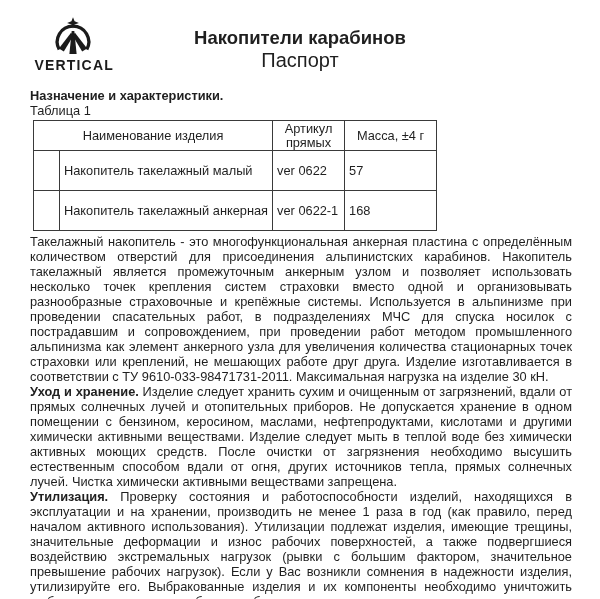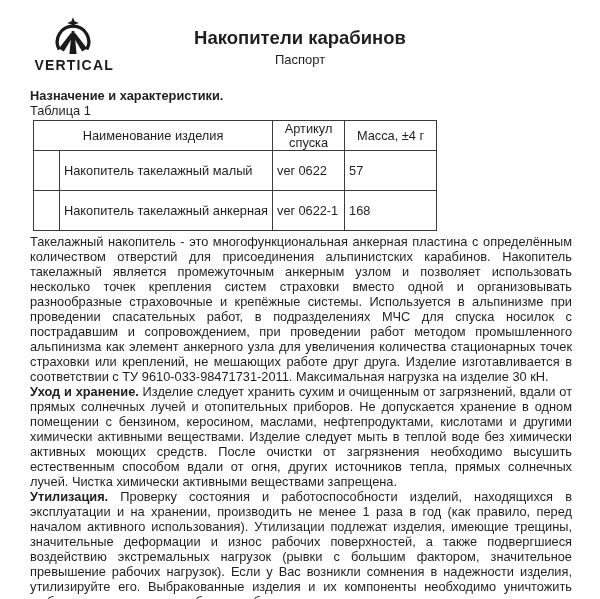--- a/index.html
+++ b/index.html
@@ -30,21 +30,21 @@
   .logo-text {
     display: block;
     font-weight: bold;
     font-size: 14px;
     letter-spacing: 1.2px;
     color: #1b1b1b;
     margin-top: 1px;
   }
   .titles { text-align: center; padding-top: 27px; }
   .doc-title { font-size: 18.5px; line-height: 22px; font-weight: bold; }
-  .doc-subtitle { font-size: 13px; line-height: 22px; font-weight: normal; }
+  .doc-subtitle { font-size: 20px; line-height: 22px; font-weight: normal; }
 
   
   .section-heading { font-weight: bold; margin: 0; }
   .table-caption { margin: 0; }
 
   
   table.products {
     border-collapse: collapse;
     margin: 2px 0 3px 3px;
     table-layout: fixed;
@@ -111,21 +111,21 @@
     <table class="products">
       <colgroup>
         <col class="col-idx">
           <col class="col-name">
           <col class="col-art">
           <col class="col-mass">
       </colgroup>
       <thead>
         <tr>
           <th colspan="2">Наименование изделия</th>
-          <th>Артикул спуска</th>
+          <th>Артикул прямых</th>
           <th>Масса, ±4 г</th>
         </tr>
       </thead>
       <tbody>
         <tr>
           <td></td>
           <td class="name-cell">Накопитель такелажный малый</td>
           <td class="center-cell">ver 0622</td>
           <td class="center-cell">57</td>
         </tr>

